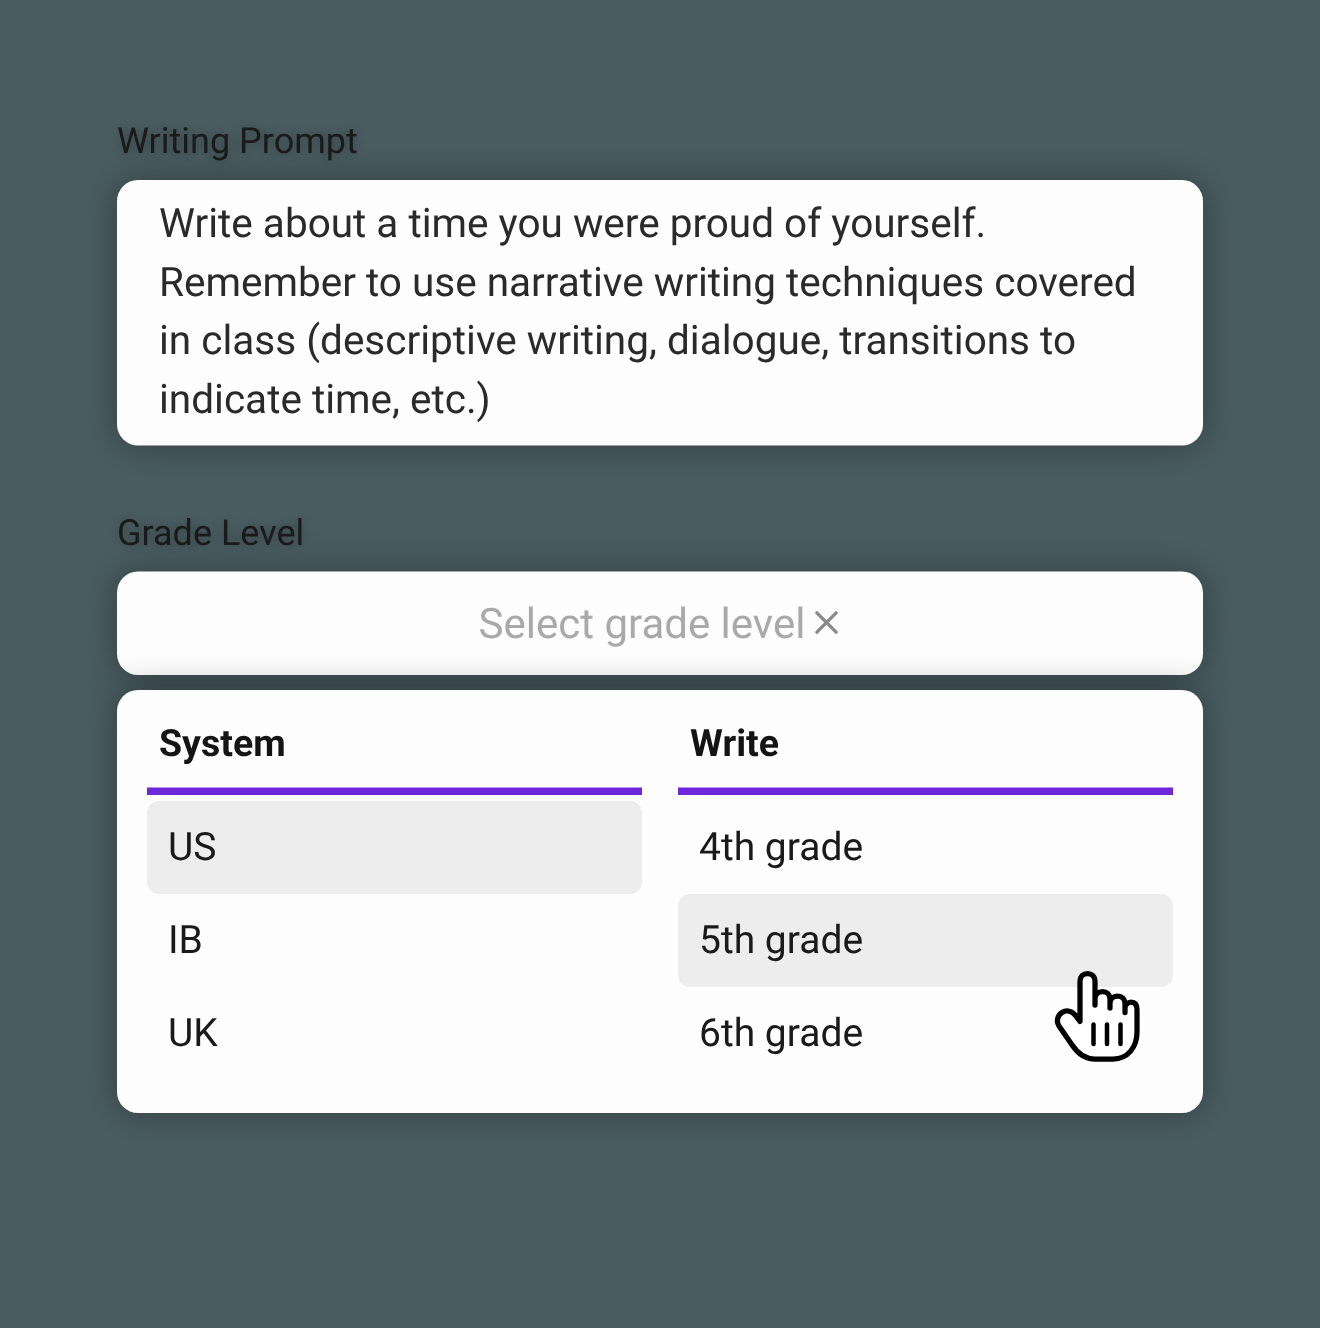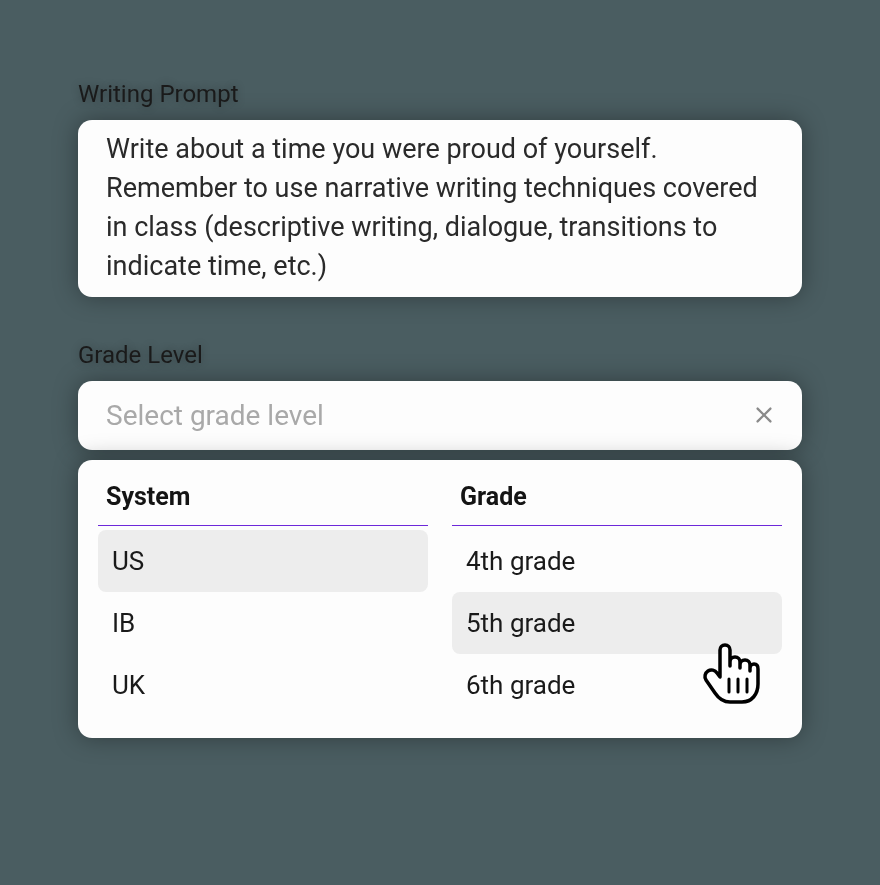--- a/index.html
+++ b/index.html
@@ -38,21 +38,21 @@
     }
     .select-card {
       background: #fdfdfd;
       border-radius: 14px;
       box-shadow: 0 0 24px rgba(0,0,0,0.35);
       overflow: visible;
     }
     .select-input-row {
       display: flex;
       align-items: center;
-      justify-content: space-between;
+      justify-content: center;
       padding: 18px 24px 18px 28px;
     }
     .placeholder-text {
       font-size: 28px;
       color: #a9a9a9;
     }
     .close-x {
       width: 28px;
       height: 28px;
       display: flex;
@@ -78,21 +78,21 @@
     .column {
       flex: 1;
       display: flex;
       flex-direction: column;
     }
     .col-header {
       font-size: 25px;
       font-weight: 700;
       color: #141414;
       padding: 4px 8px 14px 8px;
-      border-bottom: 1px solid #6d28d9;
+      border-bottom: 5px solid #6d28d9;
       margin-bottom: 4px;
     }
     .item {
       font-size: 26px;
       color: #1a1a1a;
       padding: 16px 14px;
       border-radius: 8px;
       cursor: pointer;
     }
     .item.hovered {
@@ -137,21 +137,21 @@
   </div>
 
   <div class="dropdown-panel">
     <div class="column">
       <div class="col-header">System</div>
       <div class="item hovered">US</div>
       <div class="item">IB</div>
       <div class="item">UK</div>
     </div>
     <div class="column">
-      <div class="col-header">Grade</div>
+      <div class="col-header">Write</div>
       <div class="item">4th grade</div>
       <div class="item hovered">5th grade</div>
       <div class="item">6th grade</div>
     </div>
 
     <div class="cursor-hand">
       <svg viewBox="0 0 60 70">
         <path d="M20 30 L20 12 C20 9 22 7 25 7 C28 7 30 9 30 12 L30 28 
                  L30 24 C30 21 32 19 35 19 C38 19 40 21 40 24 L40 30
                  L40 27 C40 24 42 22 45 22 C48 22 50 24 50 27 L50 33

